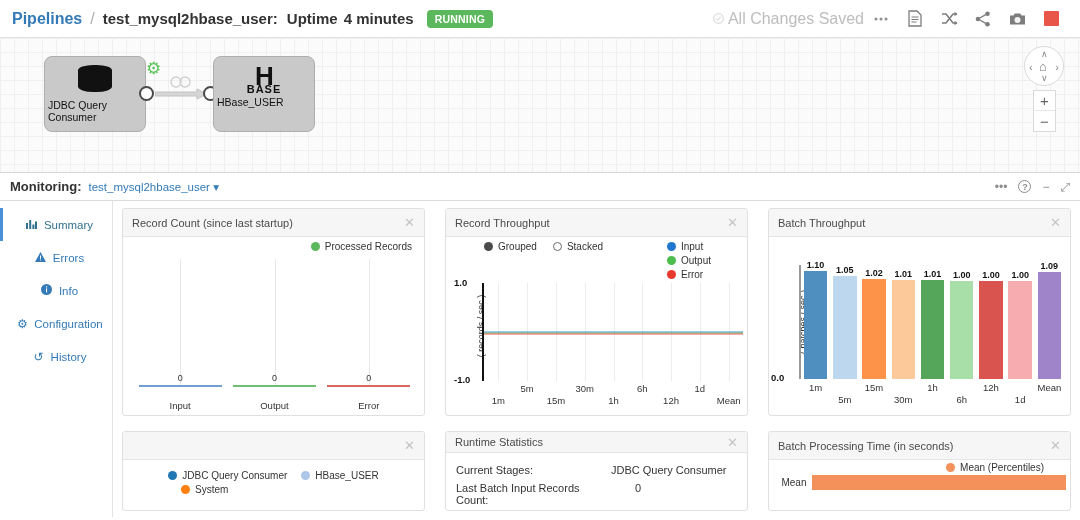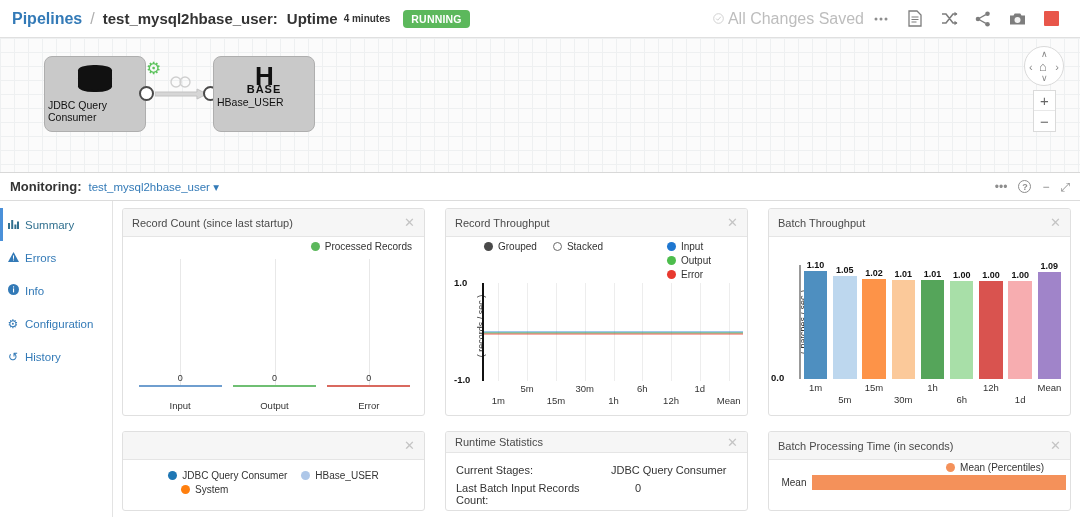--- a/index.html
+++ b/index.html
@@ -11,21 +11,21 @@
 
   
   .topbar {
     height: 38px; background: #fff; border-bottom: 1px solid #e0e0e0;
     display: flex; align-items: center; padding: 0 12px; position: relative;
   }
   .crumb-link { color: #337ab7; font-size: 16px; font-weight: bold; cursor: pointer; }
   .crumb-sep { color: #b0b0b0; font-size: 16px; margin: 0 8px; }
   .crumb-title { color: #333; font-size: 15px; font-weight: bold; }
   .crumb-uptime-label { color: #333; font-size: 15px; font-weight: bold; margin-left: 9px; }
-  .crumb-uptime-val { color: #333; font-size: 10px; font-weight: bold; margin-left: 6px; }
+  .crumb-uptime-val { color: #333; font-size: 15px; font-weight: bold; margin-left: 6px; }
   .badge-running {
     margin-left: 13px; background: #5cb85c; color: #fff; font-size: 10.5px;
     font-weight: bold; padding: 3px 8px 3px 8px; border-radius: 4px; letter-spacing: .2px;
   }
   .topbar-right { margin-left: auto; display: flex; align-items: center; gap: 0px; }
   .saved-text { color: #bdbdbd; font-size: 16px; display: flex; align-items: center; gap: 4px; }
   .tb-icon {
     width: 34px; height: 38px; display: flex; align-items: center; justify-content: center;
     color: #8d8d8d; cursor: pointer;
   }
@@ -84,21 +84,21 @@
   .mon-title { font-size: 13px; font-weight: bold; color: #333; }
   .mon-pipe { font-size: 11.5px; color: #337ab7; margin-left: 7px; cursor: pointer; }
   .mon-right { margin-left: auto; display: flex; align-items: center; gap: 11px; color: #8d8d8d; font-size: 12px; }
   .mon-right span { cursor: pointer; }
 
   
   .body { display: flex; height: 316px; background: #fff; }
   .sidebar { width: 113px; padding-top: 7px; border-right: 1px solid #e3e3e3; background:#fff; }
   .side-item {
     display: flex; align-items: center; gap: 6px; height: 33px; padding-left: 4px;
-    font-size: 11.5px; color: #337ab7; cursor: pointer; border-left: 3px solid transparent;
+    font-size: 11.5px; color: #337ab7; cursor: pointer; border-left: 3px solid transparent; justify-content: center;
   }
   .side-item.active { border-left: 3px solid #4a90d9; color: #31708f; }
   .side-ico { font-size: 11px; width: 12px; text-align: center; }
 
   .panels { flex: 1; padding: 7px 9px 0 9px; }
   .row { display: flex; gap: 20px; }
   .panel {
     flex: 1; border: 1px solid #e0e0e0; border-radius: 3px; background: #fff;
     display: flex; flex-direction: column; overflow: hidden;
   }

